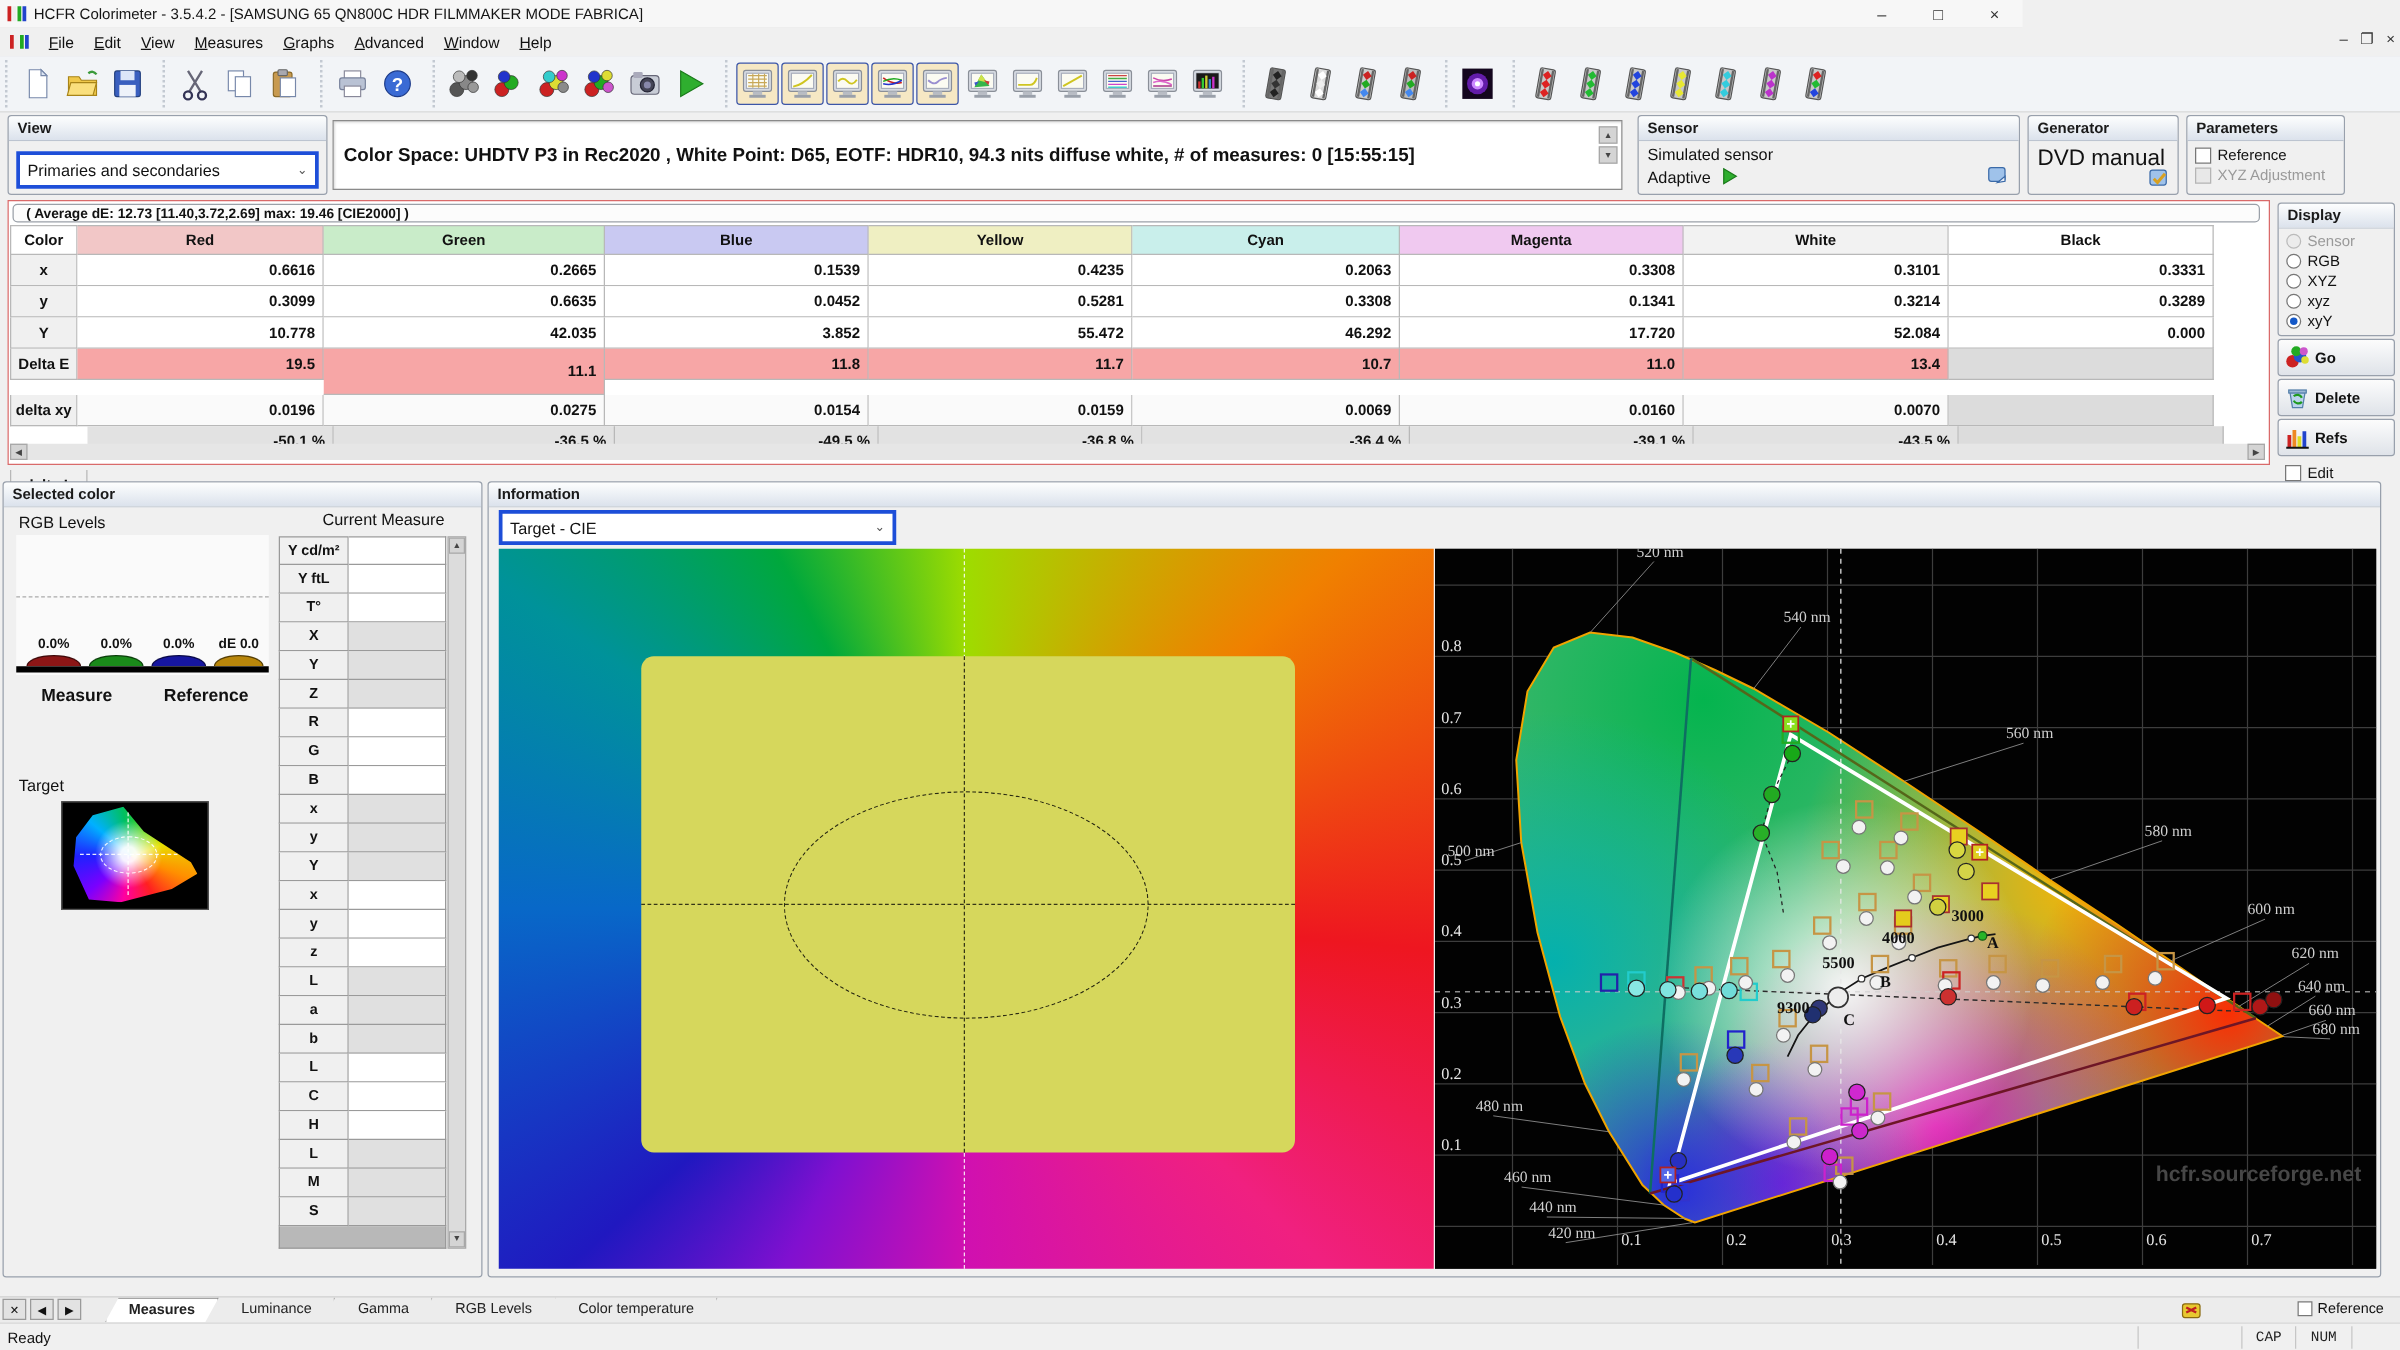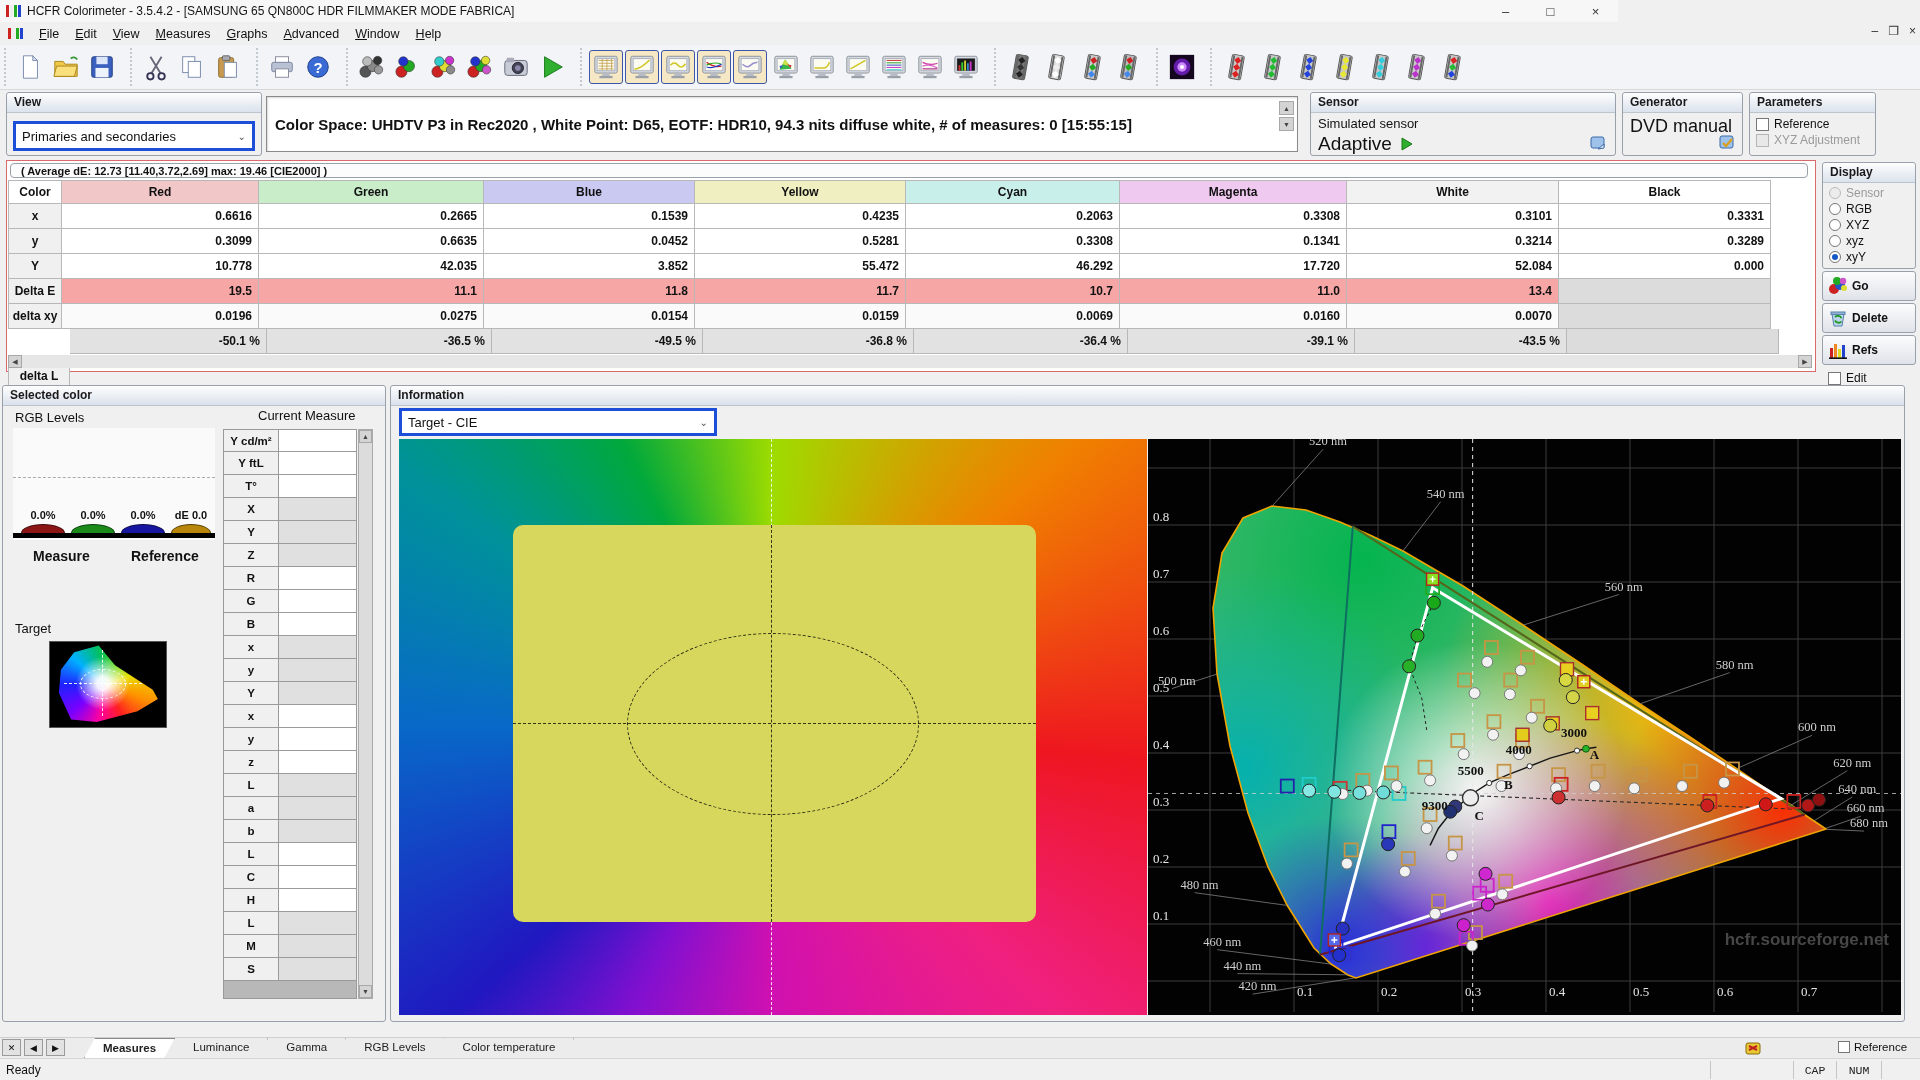--- a/index.html
+++ b/index.html
@@ -515,21 +515,21 @@
 <div class="abs sunken" style="left:266px;top:96px;width:1030px;height:54px;display:flex;align-items:center;">
   <div style="font-size:15px;font-weight:bold;padding-left:8px;width:990px;">Color Space: UHDTV P3 in Rec2020 , White Point: D65, EOTF:  HDR10, 94.3 nits diffuse white, # of measures: 0 [15:55:15]</div>
   <div style="position:absolute;right:3px;top:4px;display:flex;flex-direction:column;gap:2px;">
     <div class="sbtn" style="width:15px;height:14px;">▲</div>
     <div class="sbtn" style="width:15px;height:14px;">▼</div>
   </div>
 </div>
 <div class="abs gb" style="left:1310px;top:92px;width:306px;height:64px;">
   <div class="cap">Sensor</div>
   <div style="padding:3px 7px 0;font-size:13px;">Simulated sensor</div>
-  <div style="padding:2px 7px 0;font-size:19px;display:flex;align-items:center;gap:8px;">
+  <div style="padding:2px 7px 0;font-size:13px;display:flex;align-items:center;gap:8px;">
     <span>Adaptive</span>
     <svg width="14" height="14">
         <polygon points="2,1 12,7 2,13" fill="#2fae2f" stroke="#1a7a1a"></polygon>
       </svg>
     <svg width="18" height="16" style="margin-left:auto">
         <rect x="1" y="1" width="13" height="11" rx="2" fill="#9fc2ea" stroke="#3a6aa8"></rect>
         <path d="M8 13 l6 -5 v4 z" fill="#e8eef8" stroke="#3a6aa8"></path>
       </svg>
   </div>
 </div>
@@ -596,21 +596,21 @@
         <div class="mcell mval" style="width: 211px; height: 25px; background: rgb(255, 255, 255);">3.852</div>
         <div class="mcell mval" style="width: 211px; height: 25px; background: rgb(255, 255, 255);">55.472</div>
         <div class="mcell mval" style="width: 214px; height: 25px; background: rgb(255, 255, 255);">46.292</div>
         <div class="mcell mval" style="width: 227px; height: 25px; background: rgb(255, 255, 255);">17.720</div>
         <div class="mcell mval" style="width: 212px; height: 25px; background: rgb(255, 255, 255);">52.084</div>
         <div class="mcell mval" style="width: 212px; height: 25px; background: rgb(255, 255, 255);">0.000</div>
       </div>
       <div class="mrow">
         <div class="mcell mlabel" style="width: 54px; height: 25px; border-left: 1px solid rgb(184, 184, 184);">Delta E</div>
         <div class="mcell mval" style="width: 197px; height: 25px; background: rgb(247, 166, 166);">19.5</div>
-        <div class="mcell mval" style="width: 225px; height: 25px; background: rgb(247, 166, 166);">11.1</div>
+        <div class="mcell mval" style="width: 225px; height: 37px; background: rgb(247, 166, 166);">11.1</div>
         <div class="mcell mval" style="width: 211px; height: 25px; background: rgb(247, 166, 166);">11.8</div>
         <div class="mcell mval" style="width: 211px; height: 25px; background: rgb(247, 166, 166);">11.7</div>
         <div class="mcell mval" style="width: 214px; height: 25px; background: rgb(247, 166, 166);">10.7</div>
         <div class="mcell mval" style="width: 227px; height: 25px; background: rgb(247, 166, 166);">11.0</div>
         <div class="mcell mval" style="width: 212px; height: 25px; background: rgb(247, 166, 166);">13.4</div>
         <div class="mcell mval" style="width: 212px; height: 25px; background: rgb(220, 220, 220);"></div>
       </div>
       <div class="mrow">
         <div class="mcell mlabel" style="width: 54px; height: 25px; border-left: 1px solid rgb(184, 184, 184);">delta xy</div>
         <div class="mcell mval" style="width: 197px; height: 25px; background: rgb(250, 250, 250);">0.0196</div>

